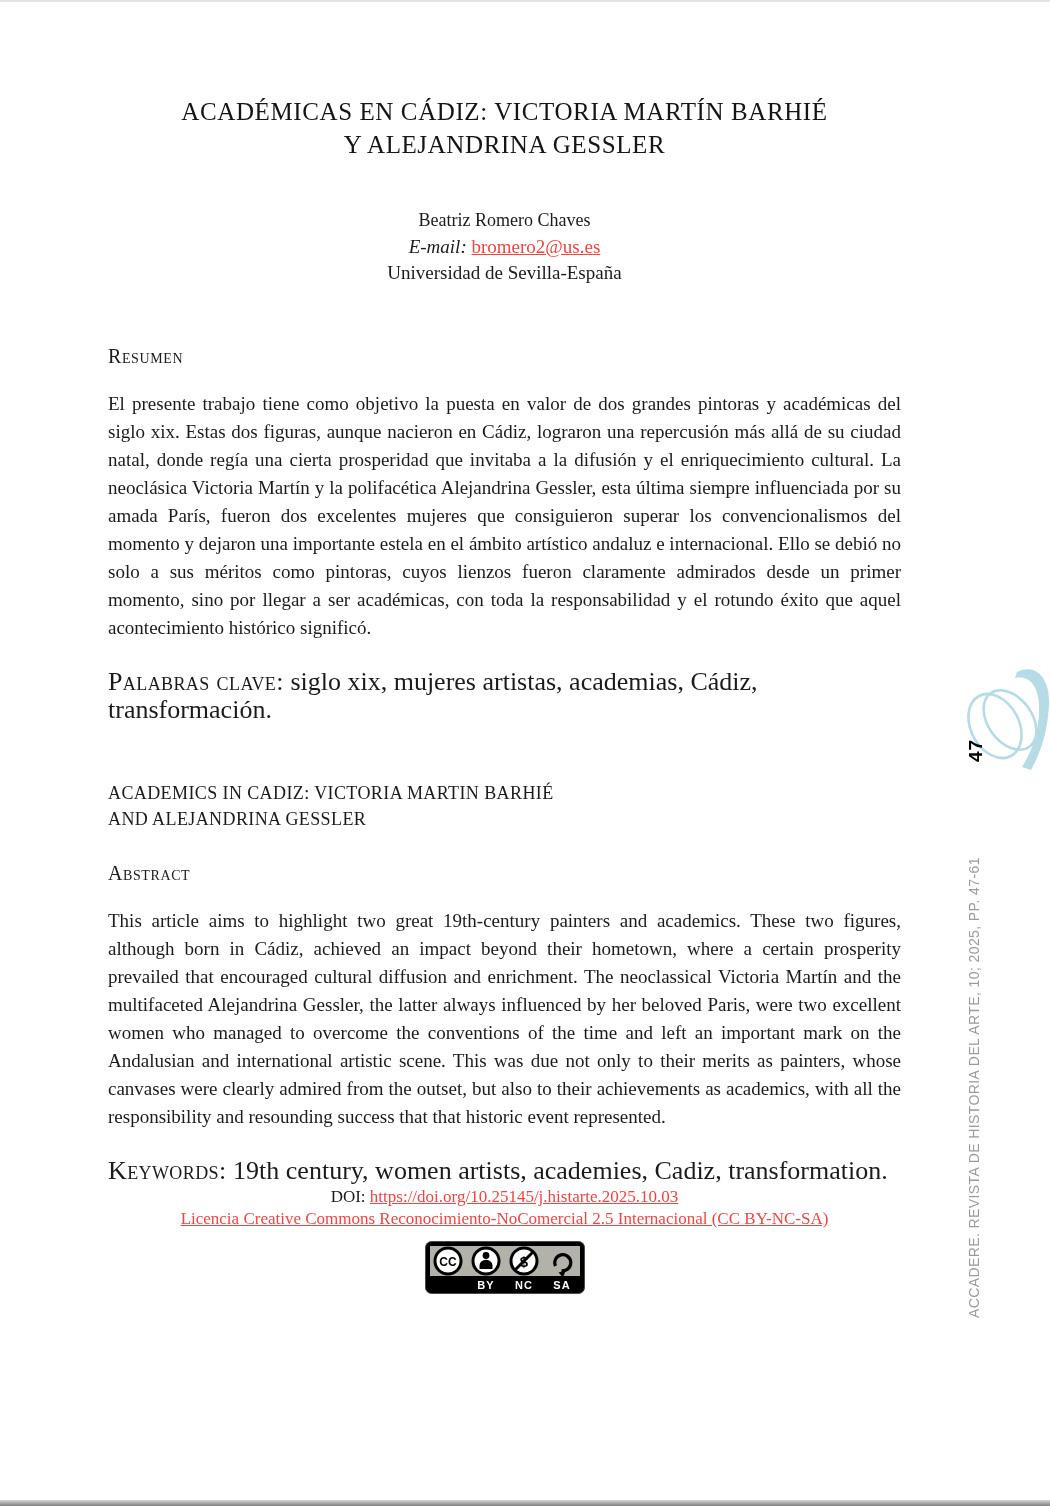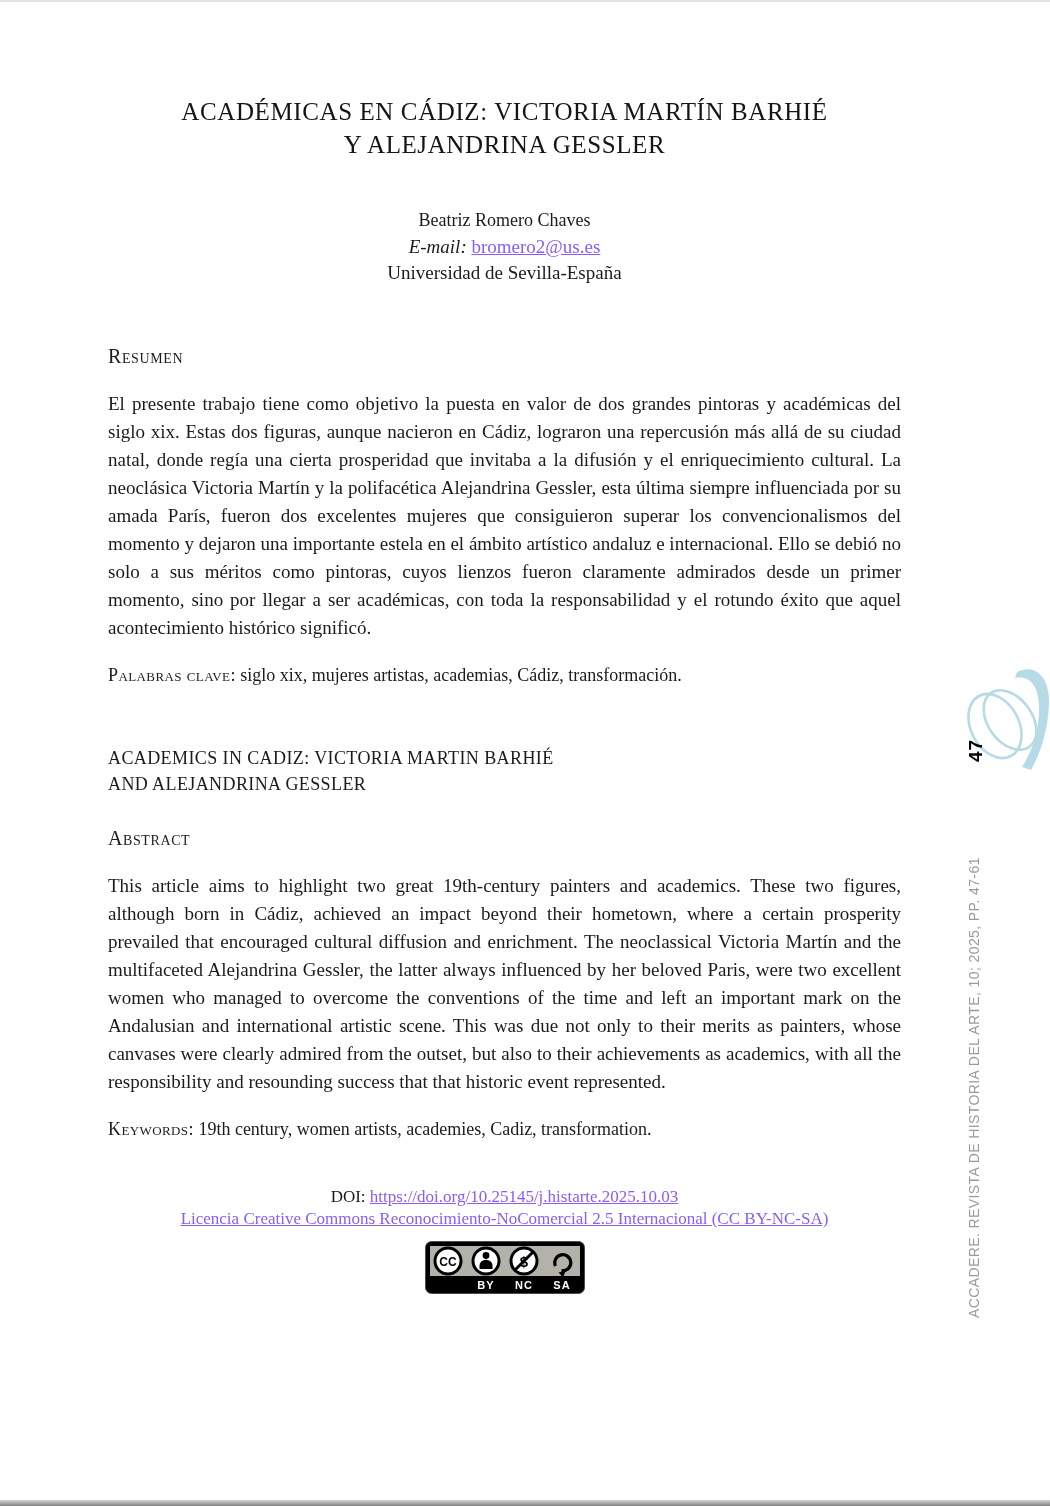--- a/index.html
+++ b/index.html
@@ -15,30 +15,30 @@
   .content { position:absolute; left:108px; top:0; width:793px; }
 
   .title { margin:95px 0 0; font-size:25px; font-weight:normal; text-align:center;
     line-height:33px; letter-spacing:0.6px; color:#151515; }
   .title-line { display:block; white-space:nowrap; }
 
   .author-block { margin-top:46px; text-align:center; }
   .author-name { font-size:18px; line-height:27px; }
   .email-line { font-size:19px; line-height:26px; }
   .email-label { font-style:italic; }
-  .link { color:#8b5cf6; text-decoration:underline; cursor:pointer; }
+  .link { color:#ef4444; text-decoration:underline; cursor:pointer; }
   .affiliation { font-size:19px; line-height:25px; }
 
   .section-heading { margin-top:60px; font-variant:small-caps; font-size:20px;
     letter-spacing:0.6px; font-weight:normal; }
   .section-heading.abstract { margin-top:30px; }
 
   .body-para { margin-top:22px; font-size:19px; line-height:28px; text-align:justify;
     hyphens:auto; }
-  .kw-line { font-size:18px; line-height:28px; }
+  .kw-line { font-size:26px; line-height:28px; }
   .kw-label { font-variant:small-caps; letter-spacing:0.4px; }
 
   .en-title { margin-top:56px; font-size:18px; line-height:26px;
     letter-spacing:0.4px; font-weight:normal; }
 
   .footer { position:absolute; left:108px; top:1186px; width:793px; text-align:center;
     font-size:17px; line-height:22px; }
   .journal-name-sc { font-variant:small-caps; }
 
   .cc-badge { display:block; margin:11px auto 0; width:160px; height:53px; cursor:pointer; }

